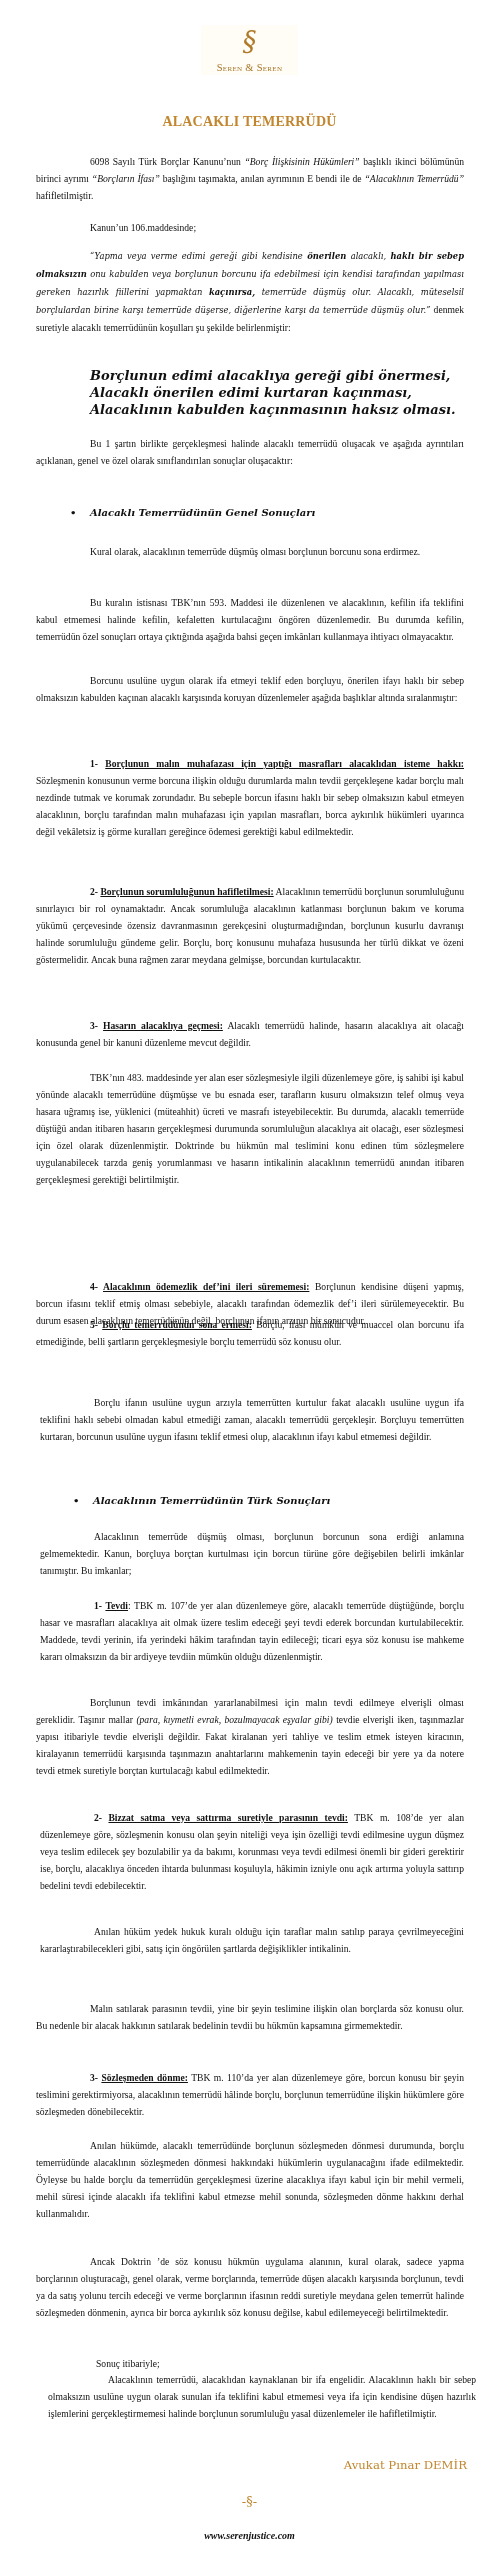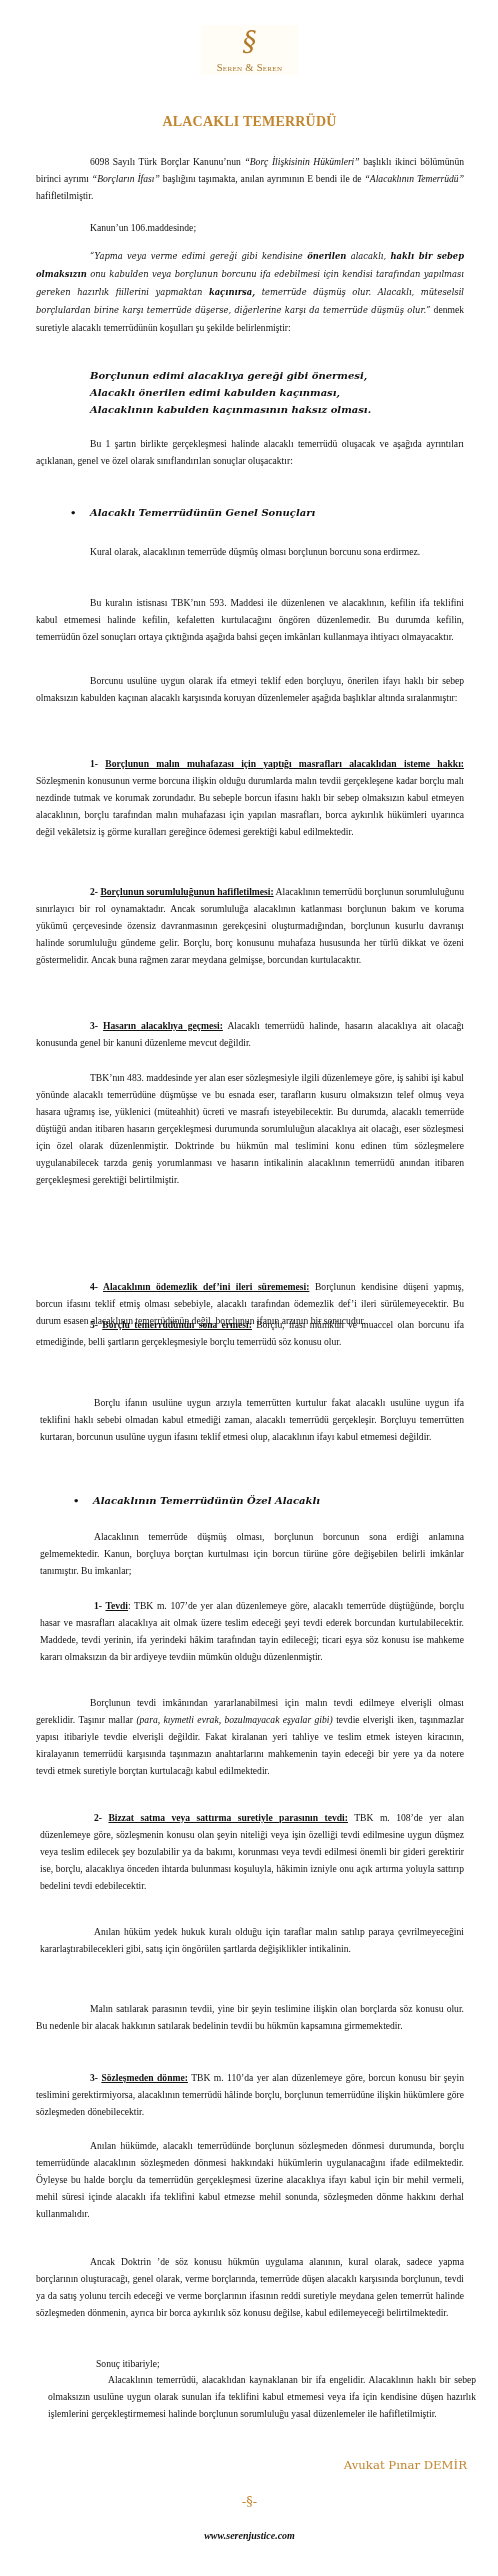--- a/index.html
+++ b/index.html
@@ -9,21 +9,21 @@
     .logo-mark { position: absolute; left: 0; right: 0; top: 2.3px; text-align: center; font-family: "DejaVu Serif", serif; font-size: 27px; line-height: 30px; color: #b07a2a; font-style: italic; }
     .logo-text { position: absolute; left: 0; right: 0; top: 37px; text-align: center; font-family: "Liberation Serif", serif; font-size: 10.5px; letter-spacing: 0.3px; color: #a8762a; font-variant: small-caps; }
     .title { position: absolute; left: 0; right: 0; top: 114px; text-align: center; font-family: "Liberation Serif", serif; font-weight: bold; font-size: 14px; color: #c2862f; letter-spacing: 0.2px; }
     .body-text { position: absolute; left: 36px; width: 428px; font-size: 9.6px; line-height: 17px; text-align: justify; }
     .indent { text-indent: 54px; }
     .p { margin: 0; }
     .b { font-weight: bold; }
     .i { font-style: italic; }
     .u { text-decoration: underline; }
     .quote { font-style: italic; font-family: "DejaVu Serif", serif; font-size: 8.4px; }
-    .list-bold { position: absolute; left: 90px; font-style: italic; font-weight: bold; font-family: "DejaVu Serif", serif; font-size: 10px; line-height: 17px; }
+    .list-bold { position: absolute; left: 90px; font-style: italic; font-weight: bold; font-family: "DejaVu Serif", serif; font-size: 13px; line-height: 17px; }
     .bullet-head { position: absolute; left: 70px; font-style: italic; font-weight: bold; font-size: 10px; font-family: "DejaVu Serif", serif; }
     .bullet-head .dot { display: inline-block; width: 20px; font-style: normal; }
     .signature { position: absolute; right: 32px; top: 2458px; color: #c2862f; font-size: 11.7px; font-family: "DejaVu Serif", serif; }
     .section-mark { position: absolute; left: 0; right: 0; top: 2494px; text-align: center; color: #c2862f; font-size: 13px; font-family: "DejaVu Serif", serif; }
     .website { position: absolute; left: 0; right: 0; top: 2530px; text-align: center; font-style: italic; font-weight: bold; font-size: 10px; font-family: "Liberation Serif", serif; }
   </style>
 </head>
 <body>
 
 <div class="page">
@@ -46,21 +46,21 @@
   </div>
 
   <div class="body-text" style="top:247px;">
     <p class="p indent">
       <span class="quote">“Yapma veya verme edimi gereği gibi kendisine </span><span class="quote b">önerilen</span><span class="quote"> alacaklı, </span><span class="quote b">haklı bir sebep olmaksızın</span><span class="quote"> onu kabulden veya borçlunun borcunu ifa edebilmesi için kendisi tarafından yapılması gereken hazırlık fiillerini yapmaktan </span><span class="quote b">kaçınırsa,</span><span class="quote"> temerrüde düşmüş olur. Alacaklı, müteselsil borçlulardan birine karşı temerrüde düşerse, diğerlerine karşı da temerrüde düşmüş olur.”</span><span> denmek suretiyle alacaklı temerrüdünün koşulları şu şekilde belirlenmiştir:</span>
     </p>
   </div>
 
   <div class="list-bold" style="top:367px;">
     <div>Borçlunun edimi alacaklıya gereği gibi önermesi,</div>
-    <div>Alacaklı önerilen edimi kabulden kaçınması,</div>
+    <div>Alacaklı önerilen edimi kurtaran kaçınması,</div>
     <div>Alacaklının kabulden kaçınmasının haksız olması.</div>
   </div>
 
   <div class="body-text" style="top:435px;">
     <p class="p indent">Bu 1 şartın birlikte gerçekleşmesi halinde alacaklı temerrüdü oluşacak ve aşağıda ayrıntıları açıklanan, genel ve özel olarak sınıflandırılan sonuçlar oluşacaktır:</p>
   </div>
 
   <div class="bullet-head" style="top:507px;">
     <span class="dot">•</span><span>Alacaklı Temerrüdünün Genel Sonuçları</span>
   </div>
@@ -99,21 +99,21 @@
 
   <div class="body-text" style="top:1316px;">
     <p class="p indent"><span class="b">5- </span><span class="b u">Borçlu temerrüdünün sona ermesi:</span><span> Borçlu, ifası mümkün ve muaccel olan borcunu ifa etmediğinde, belli şartların gerçekleşmesiyle borçlu temerrüdü söz konusu olur.</span></p>
   </div>
 
   <div class="body-text" style="top:1394px; left:40px; width:424px;">
     <p class="p indent">Borçlu ifanın usulüne uygun arzıyla temerrütten kurtulur fakat alacaklı usulüne uygun ifa teklifini haklı sebebi olmadan kabul etmediği zaman, alacaklı temerrüdü gerçekleşir. Borçluyu temerrütten kurtaran, borcunun usulüne uygun ifasını teklif etmesi olup, alacaklının ifayı kabul etmemesi değildir.</p>
   </div>
 
   <div class="bullet-head" style="top:1495px; left:73px;">
-    <span class="dot">•</span><span>Alacaklının Temerrüdünün Özel Alacaklı</span>
+    <span class="dot">•</span><span>Alacaklının Temerrüdünün Türk Sonuçları</span>
   </div>
 
   <div class="body-text" style="top:1528px; left:40px; width:424px;">
     <p class="p indent">Alacaklının temerrüde düşmüş olması, borçlunun borcunun sona erdiği anlamına gelmemektedir. Kanun, borçluya borçtan kurtulması için borcun türüne göre değişebilen belirli imkânlar tanımıştır. Bu imkanlar;</p>
   </div>
 
   <div class="body-text" style="top:1597px; left:40px; width:424px;">
     <p class="p indent"><span class="b">1- </span><span class="b u">Tevdi</span><span>: TBK m. 107’de yer alan düzenlemeye göre, alacaklı temerrüde düştüğünde, borçlu hasar ve masrafları alacaklıya ait olmak üzere teslim edeceği şeyi tevdi ederek borcundan kurtulabilecektir. Maddede, tevdi yerinin, ifa yerindeki hâkim tarafından tayin edileceği; ticari eşya söz konusu ise mahkeme kararı olmaksızın da bir ardiyeye tevdiin mümkün olduğu düzenlenmiştir.</span></p>
   </div>
 

